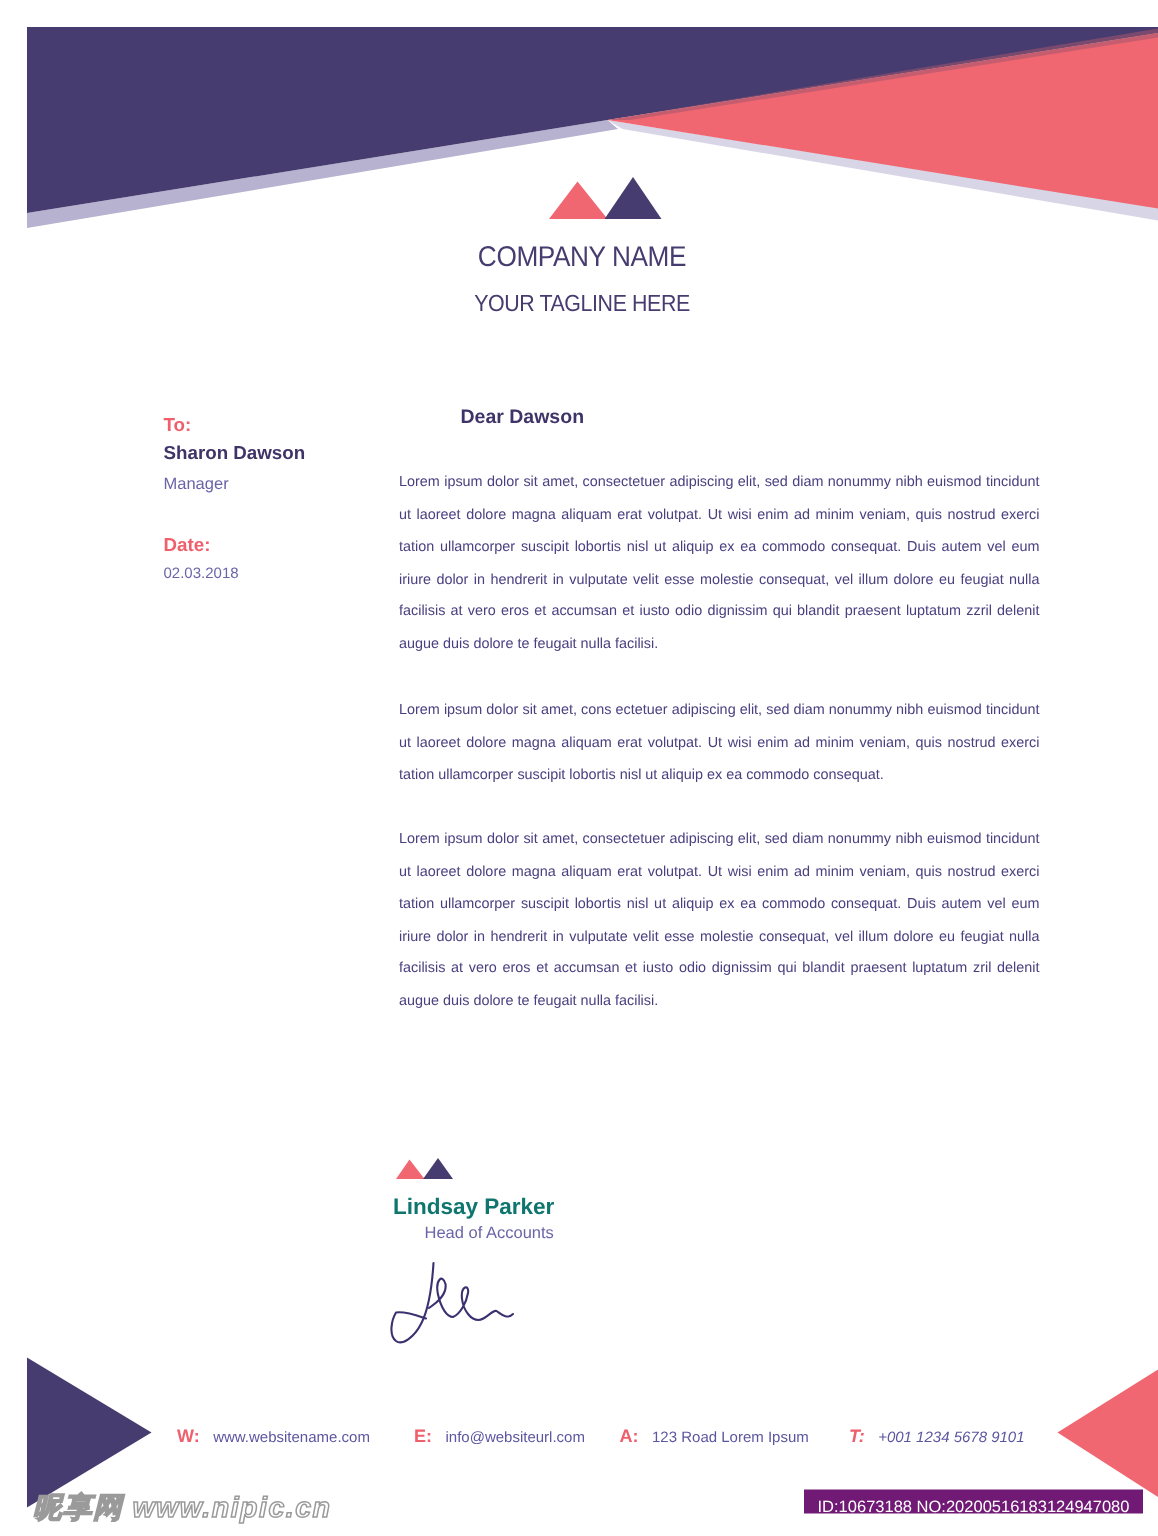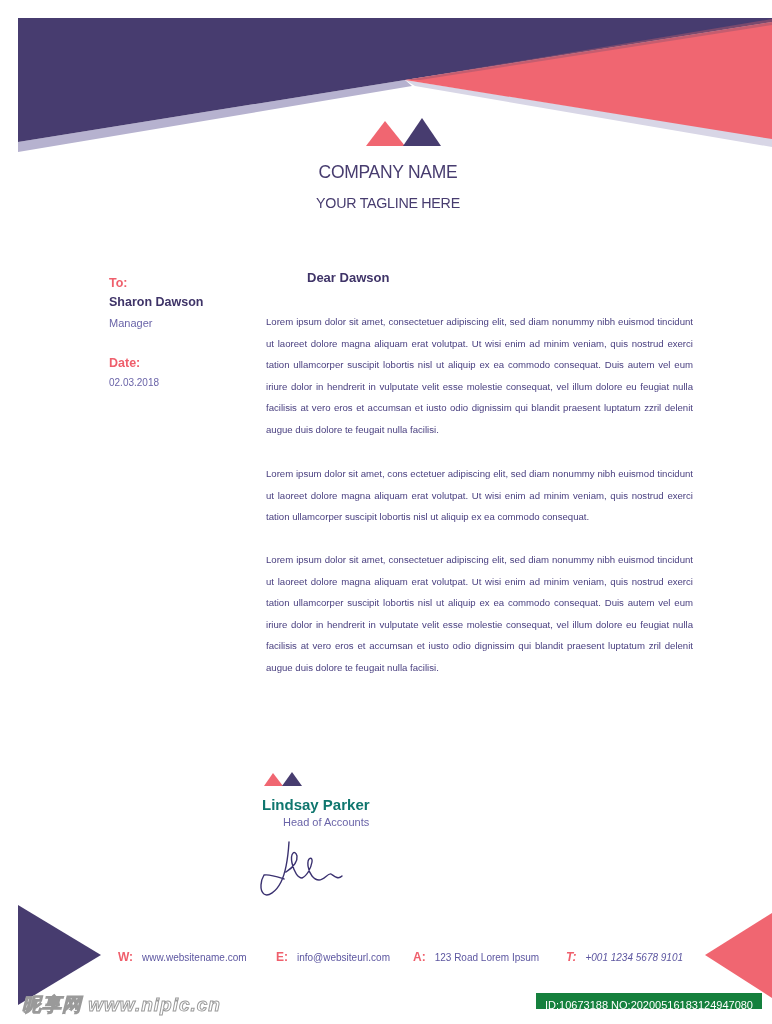--- a/index.html
+++ b/index.html
@@ -39,21 +39,21 @@
     .sig-title { left: 262px; top: 816px; font-size: 11px; color: #6a64a8; margin-left: 21px; }
 
     .footer-item { top: 950px; font-size: 10px; color: #5c56a0; white-space: nowrap; }
     .footer-item .k { color: #ef5f6c; font-weight: bold; font-size: 12px; margin-right: 9px; }
 
     .wm-left {
       left: 22px; top: 992px; font-size: 19px; font-style: italic; color: #ffffff;
       -webkit-text-stroke: 1px #9a9a9a; letter-spacing: 1px; font-weight: bold;
     }
     .wm-right {
-      left: 536px; top: 993px; width: 226px; height: 16px; background: #15803d;
+      left: 536px; top: 993px; width: 226px; height: 16px; background: #701a75;
       color: #ffffff; font-size: 11px; line-height: 24px; text-align: center;
     }
   </style>
 </head>
 <body>
 
 <svg class="shape" width="772" height="160" viewBox="0 0 772 160">
 
   <polygon points="18,142 405,80 412,86 18,152" fill="#b6b2cf"></polygon>
 

